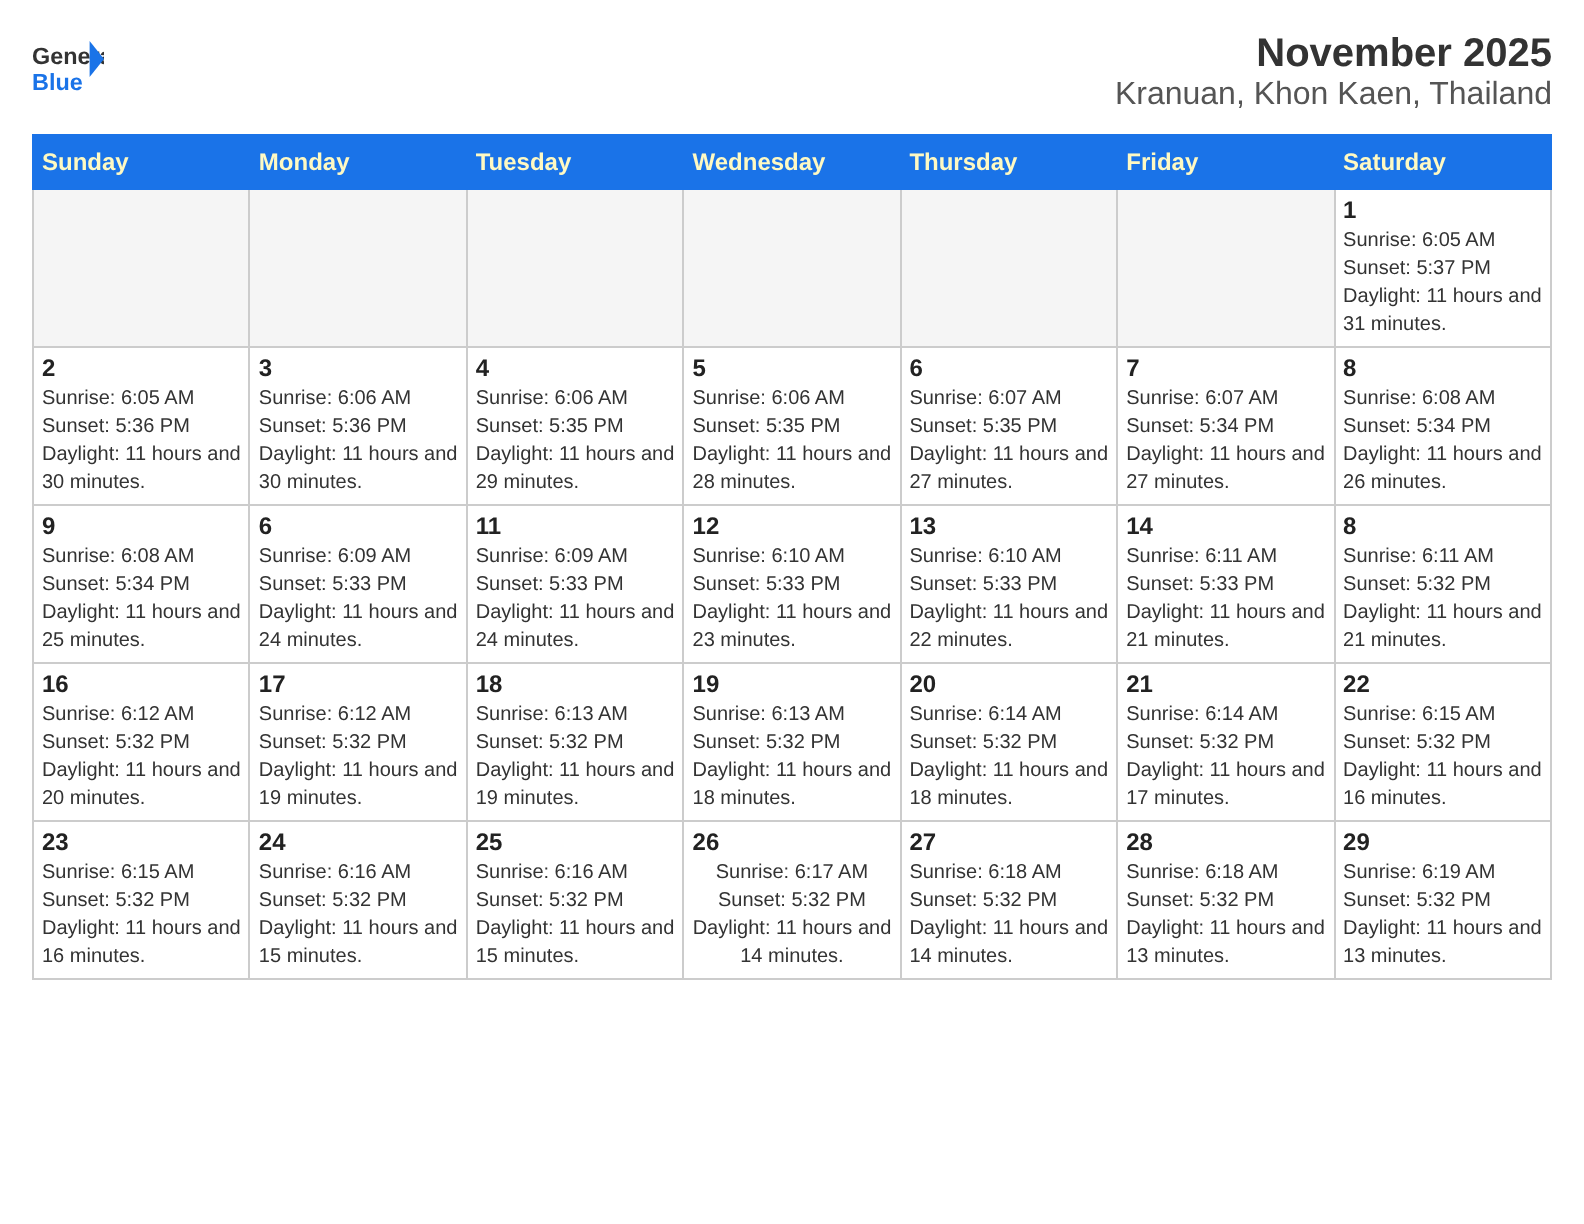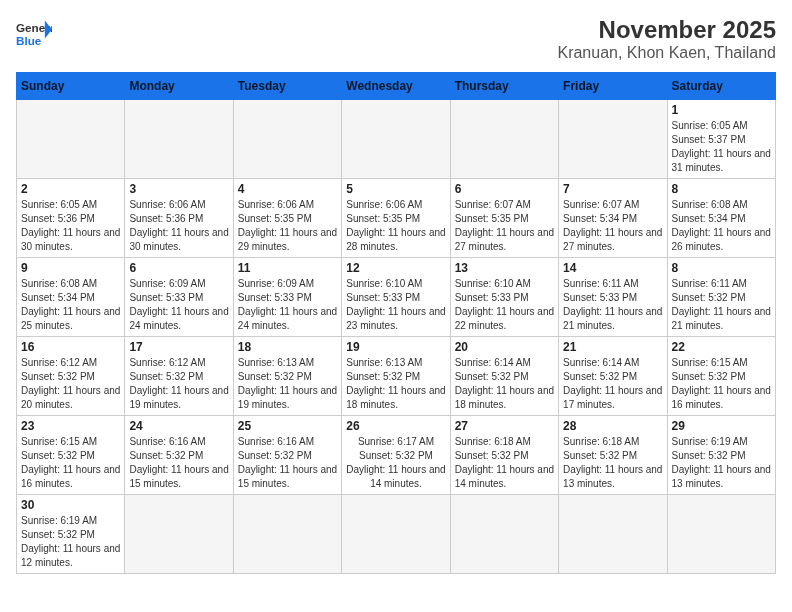--- a/index.html
+++ b/index.html
@@ -22,36 +22,36 @@
       gap: 4px;
     }
     .logo-icon {
       width: 36px;
       height: 36px;
     }
     .title-area {
       text-align: right;
     }
     .month-title {
-      font-size: 24px;
+      font-size: 20px;
       font-weight: bold;
       color: #333;
     }
     .location-title {
       font-size: 16px;
       color: #555;
     }
     .calendar-table {
       width: 100%;
       border-collapse: collapse;
       font-size: 11px;
     }
     .calendar-table th {
       background: #1a73e8;
-      color: #0f172a;
+      color: #fef9c3;
       padding: 6px 4px;
       text-align: left;
       font-size: 12px;
       font-weight: bold;
       border: 1px solid #1a73e8;
     }
     .calendar-table td {
       border: 1px solid #ccc;
       vertical-align: top;
       padding: 3px 4px;
@@ -287,28 +287,14 @@
 Sunset: 5:32 PM
 Daylight: 11 hours and 13 minutes.</div>
         </td>
         <td>
           <div class="day-number">29</div>
           <div class="day-info" style="white-space: pre-line;">Sunrise: 6:19 AM
 Sunset: 5:32 PM
 Daylight: 11 hours and 13 minutes.</div>
         </td>
       </tr>
-      <tr>
-        <td>
-          <div class="day-number">30</div>
-          <div class="day-info" style="white-space: pre-line;">Sunrise: 6:19 AM
-Sunset: 5:32 PM
-Daylight: 11 hours and 12 minutes.</div>
-        </td>
-        <td class="empty"></td>
-        <td class="empty"></td>
-        <td class="empty"></td>
-        <td class="empty"></td>
-        <td class="empty"></td>
-        <td class="empty"></td>
-      </tr>
     </tbody>
 </table>
 
 </body></html>

